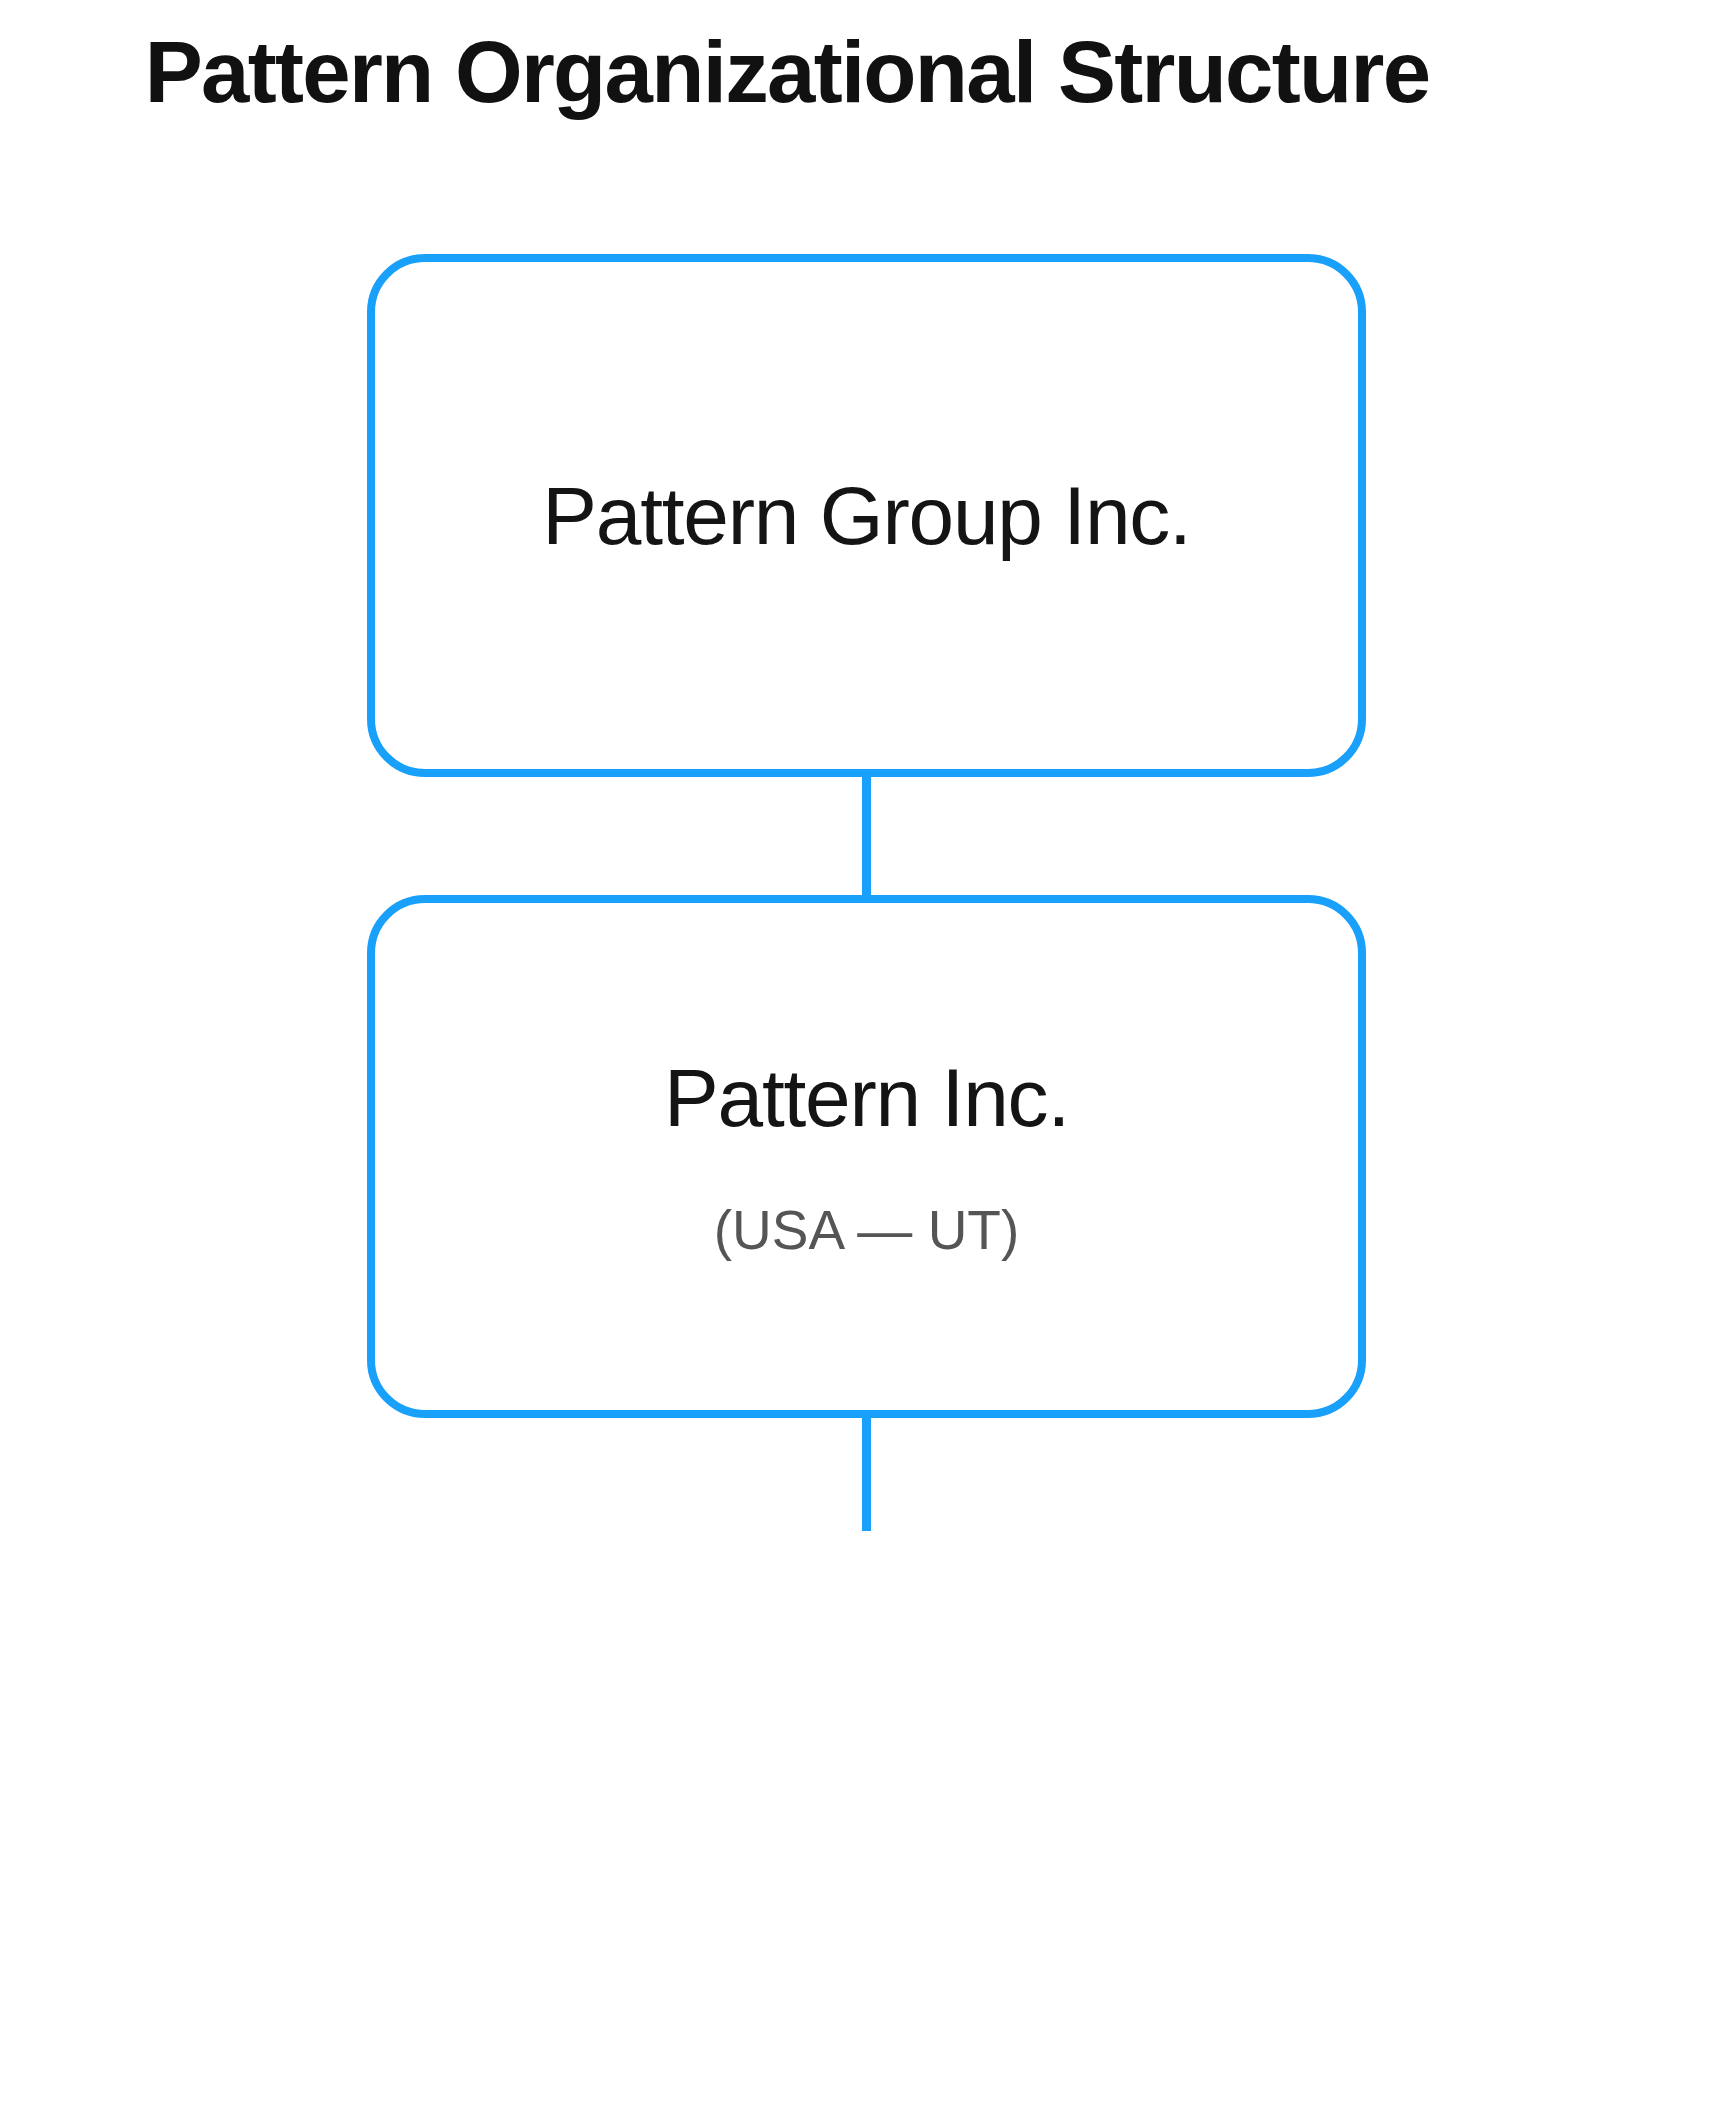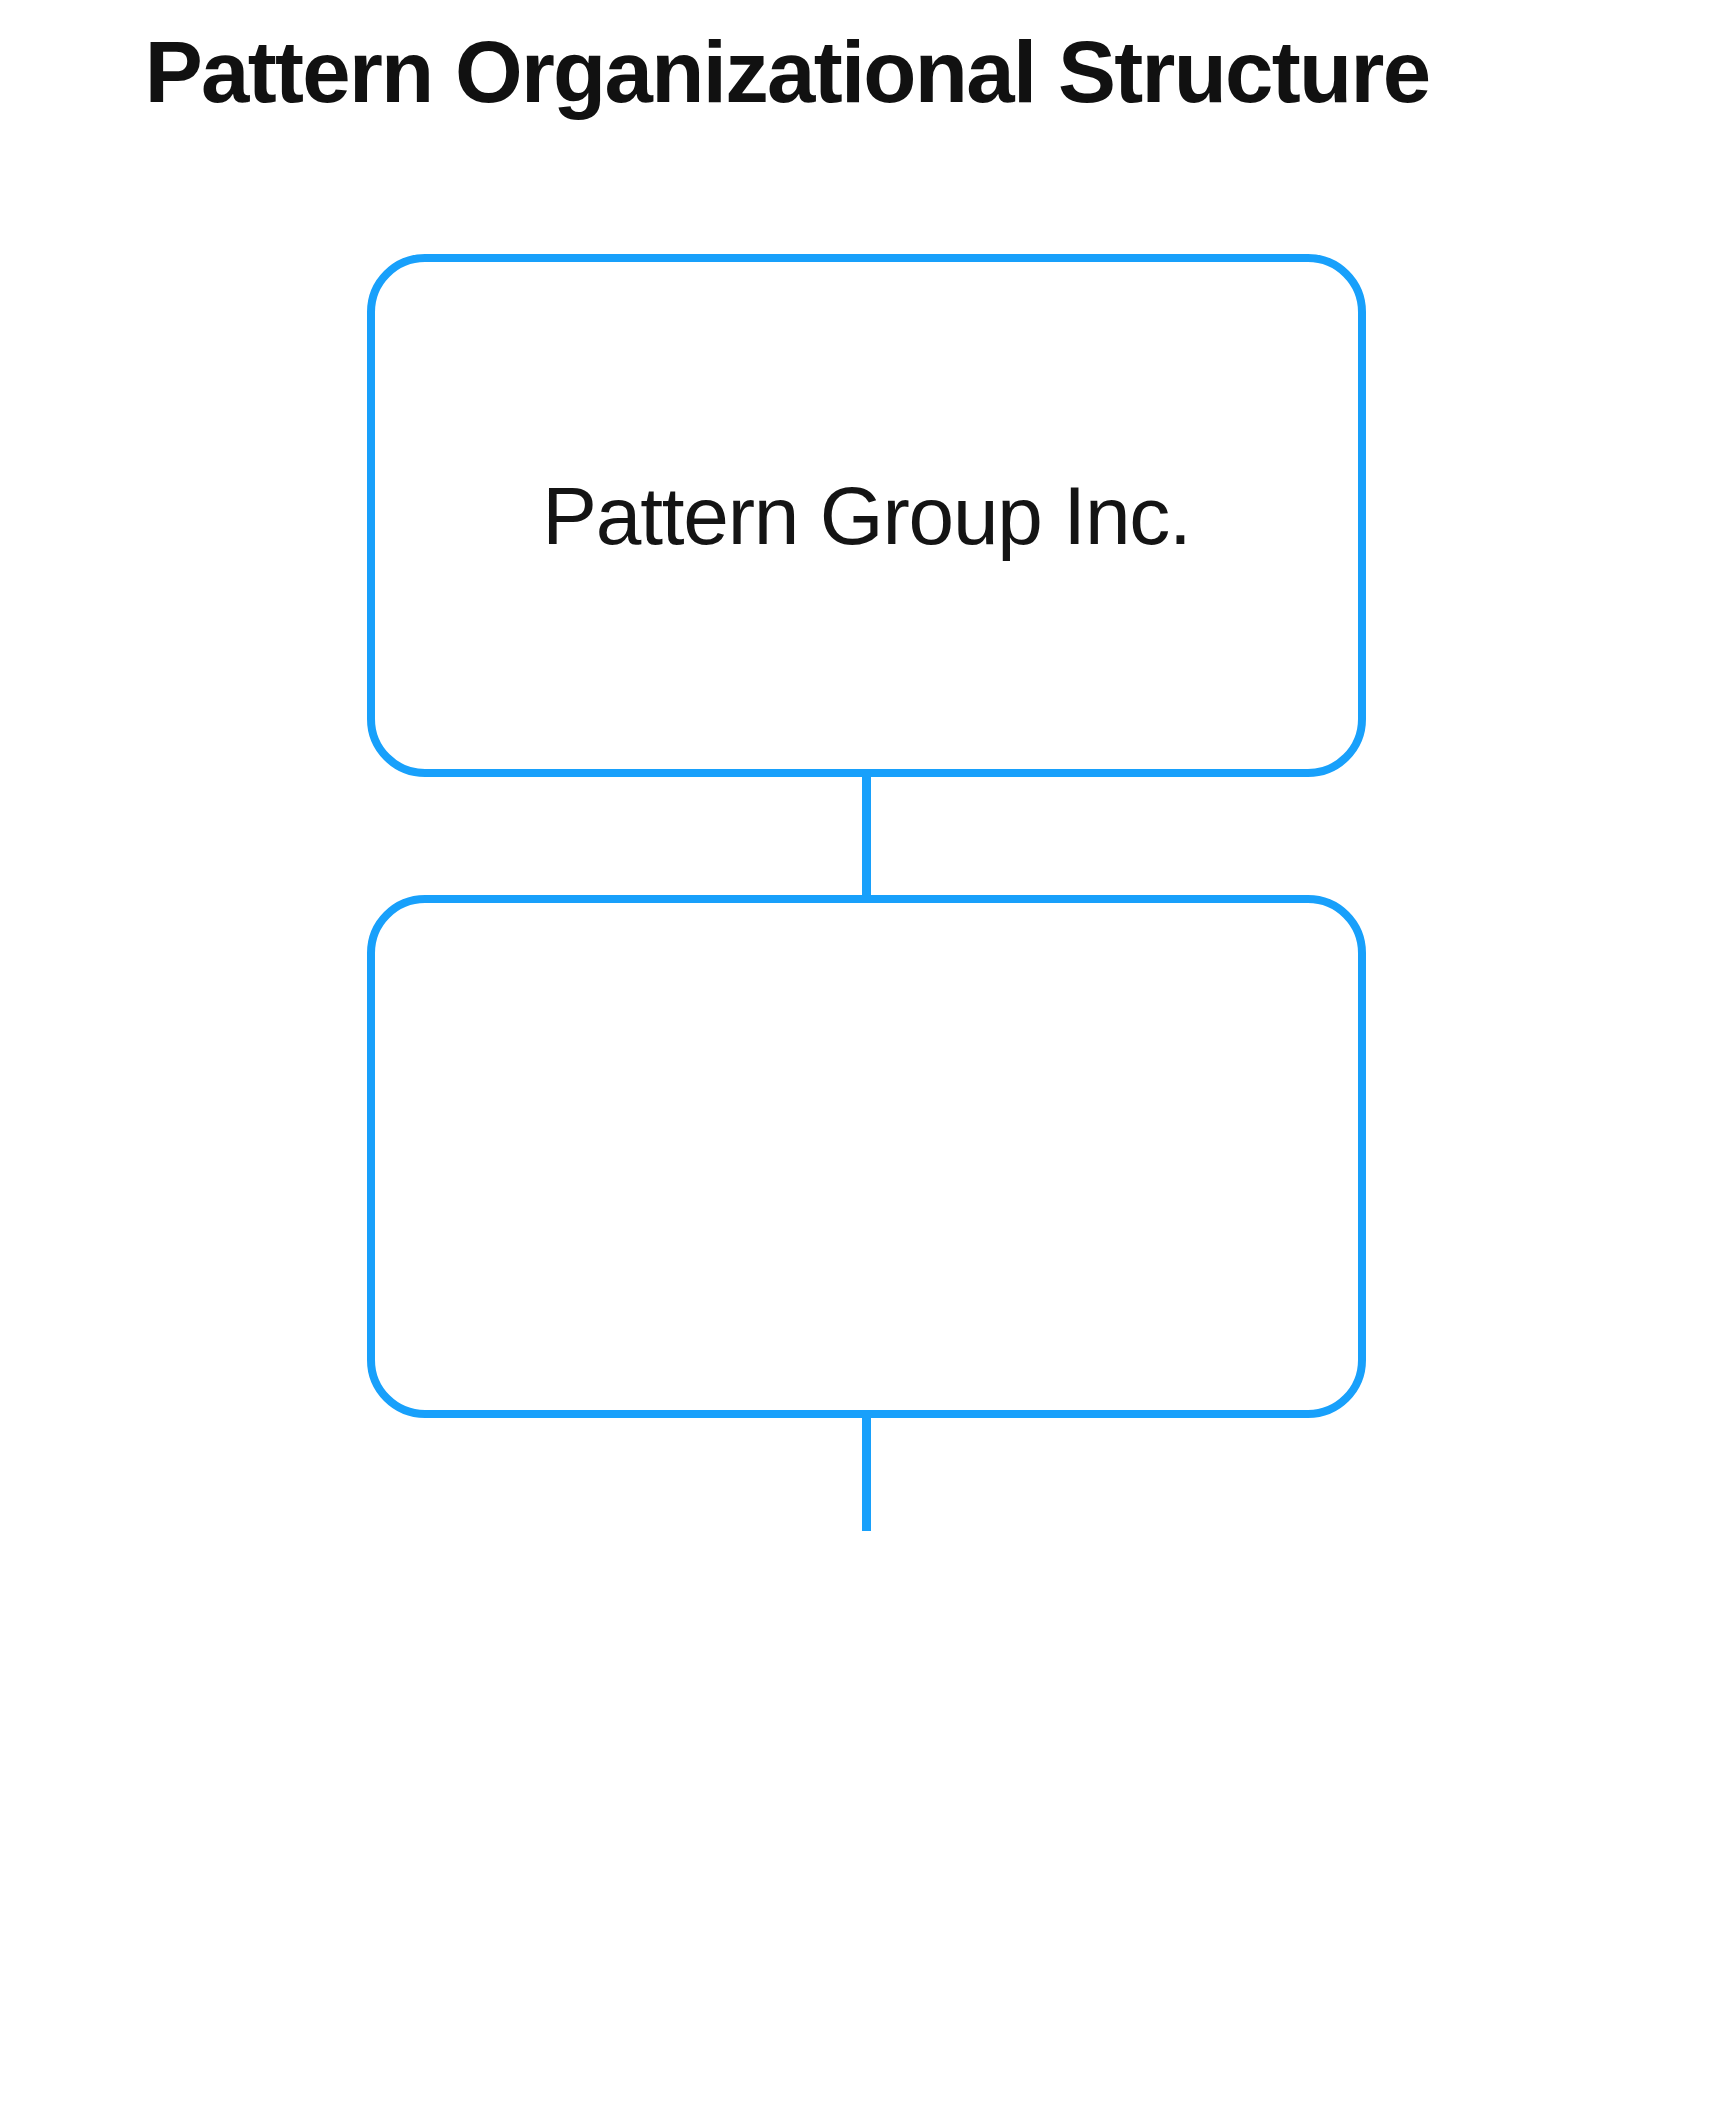--- a/index.html
+++ b/index.html
@@ -80,19 +80,21 @@
 
   <div class="diagram-title">Pattern Organizational Structure</div>
 
   <div class="node node-1">
     <div class="node-label">Pattern Group Inc.</div>
   </div>
 
   <div class="connector connector-1"></div>
 
   <div class="node node-2">
+    <div class="node-label">Pattern Inc.</div>
+    <div class="node-sublabel">(USA — UT)</div>
   </div>
 
   <div class="connector connector-2"></div>
 
 
 </div>
 
 
 </body></html>

